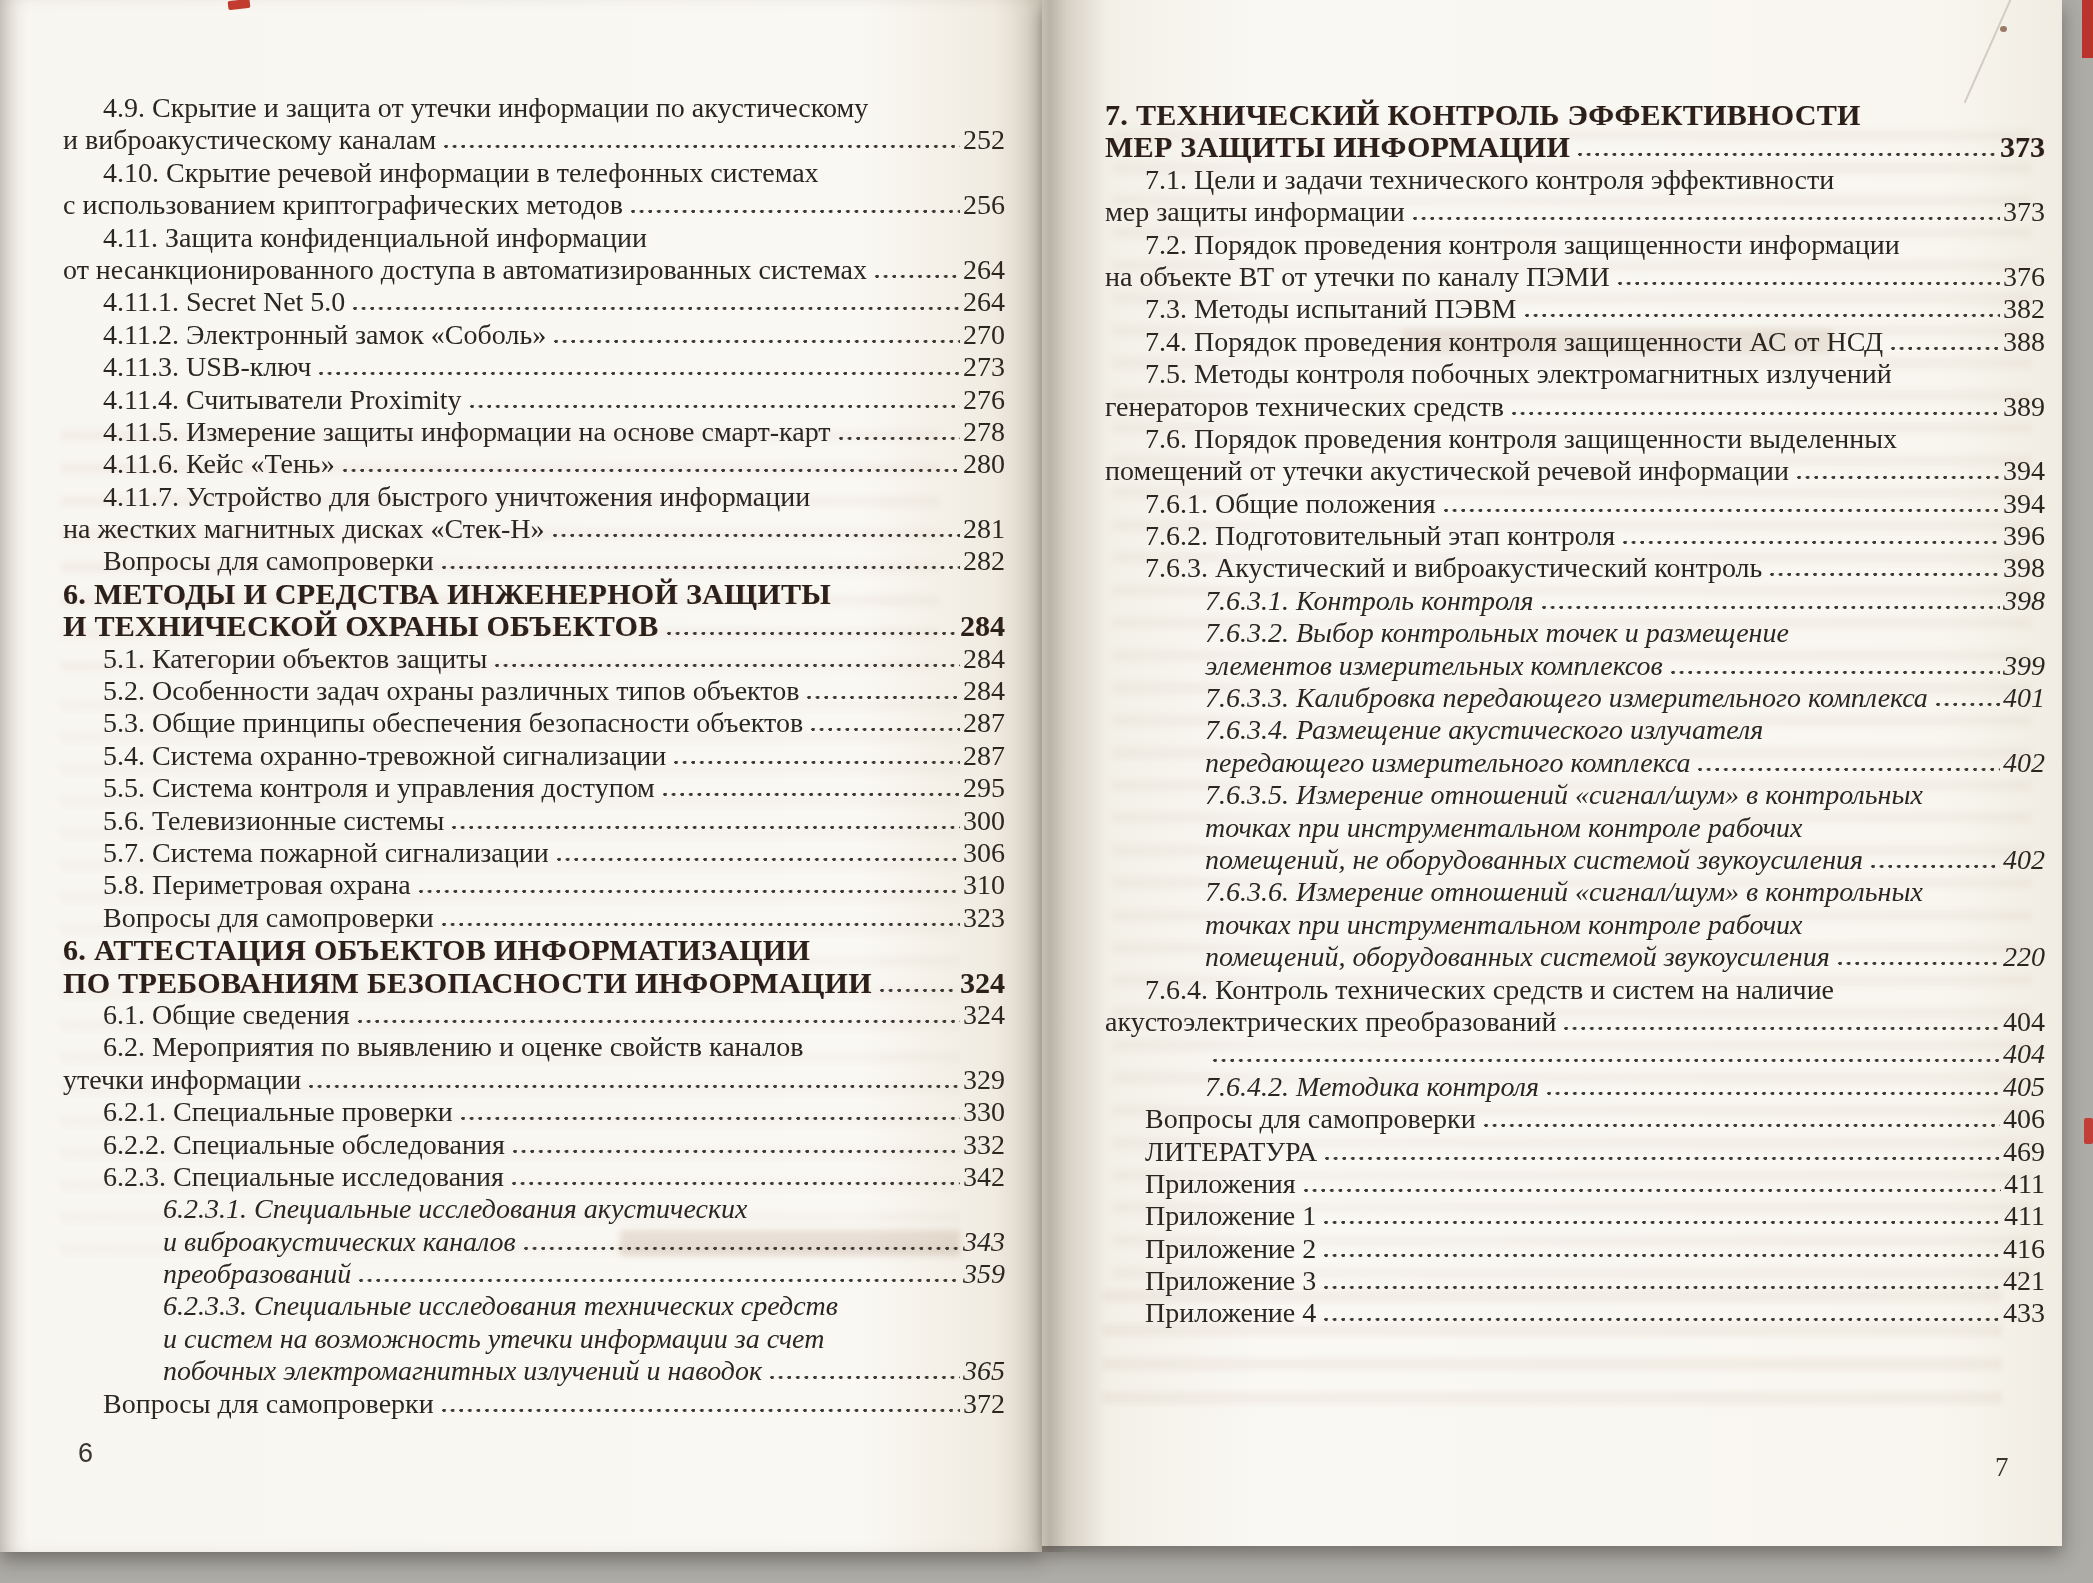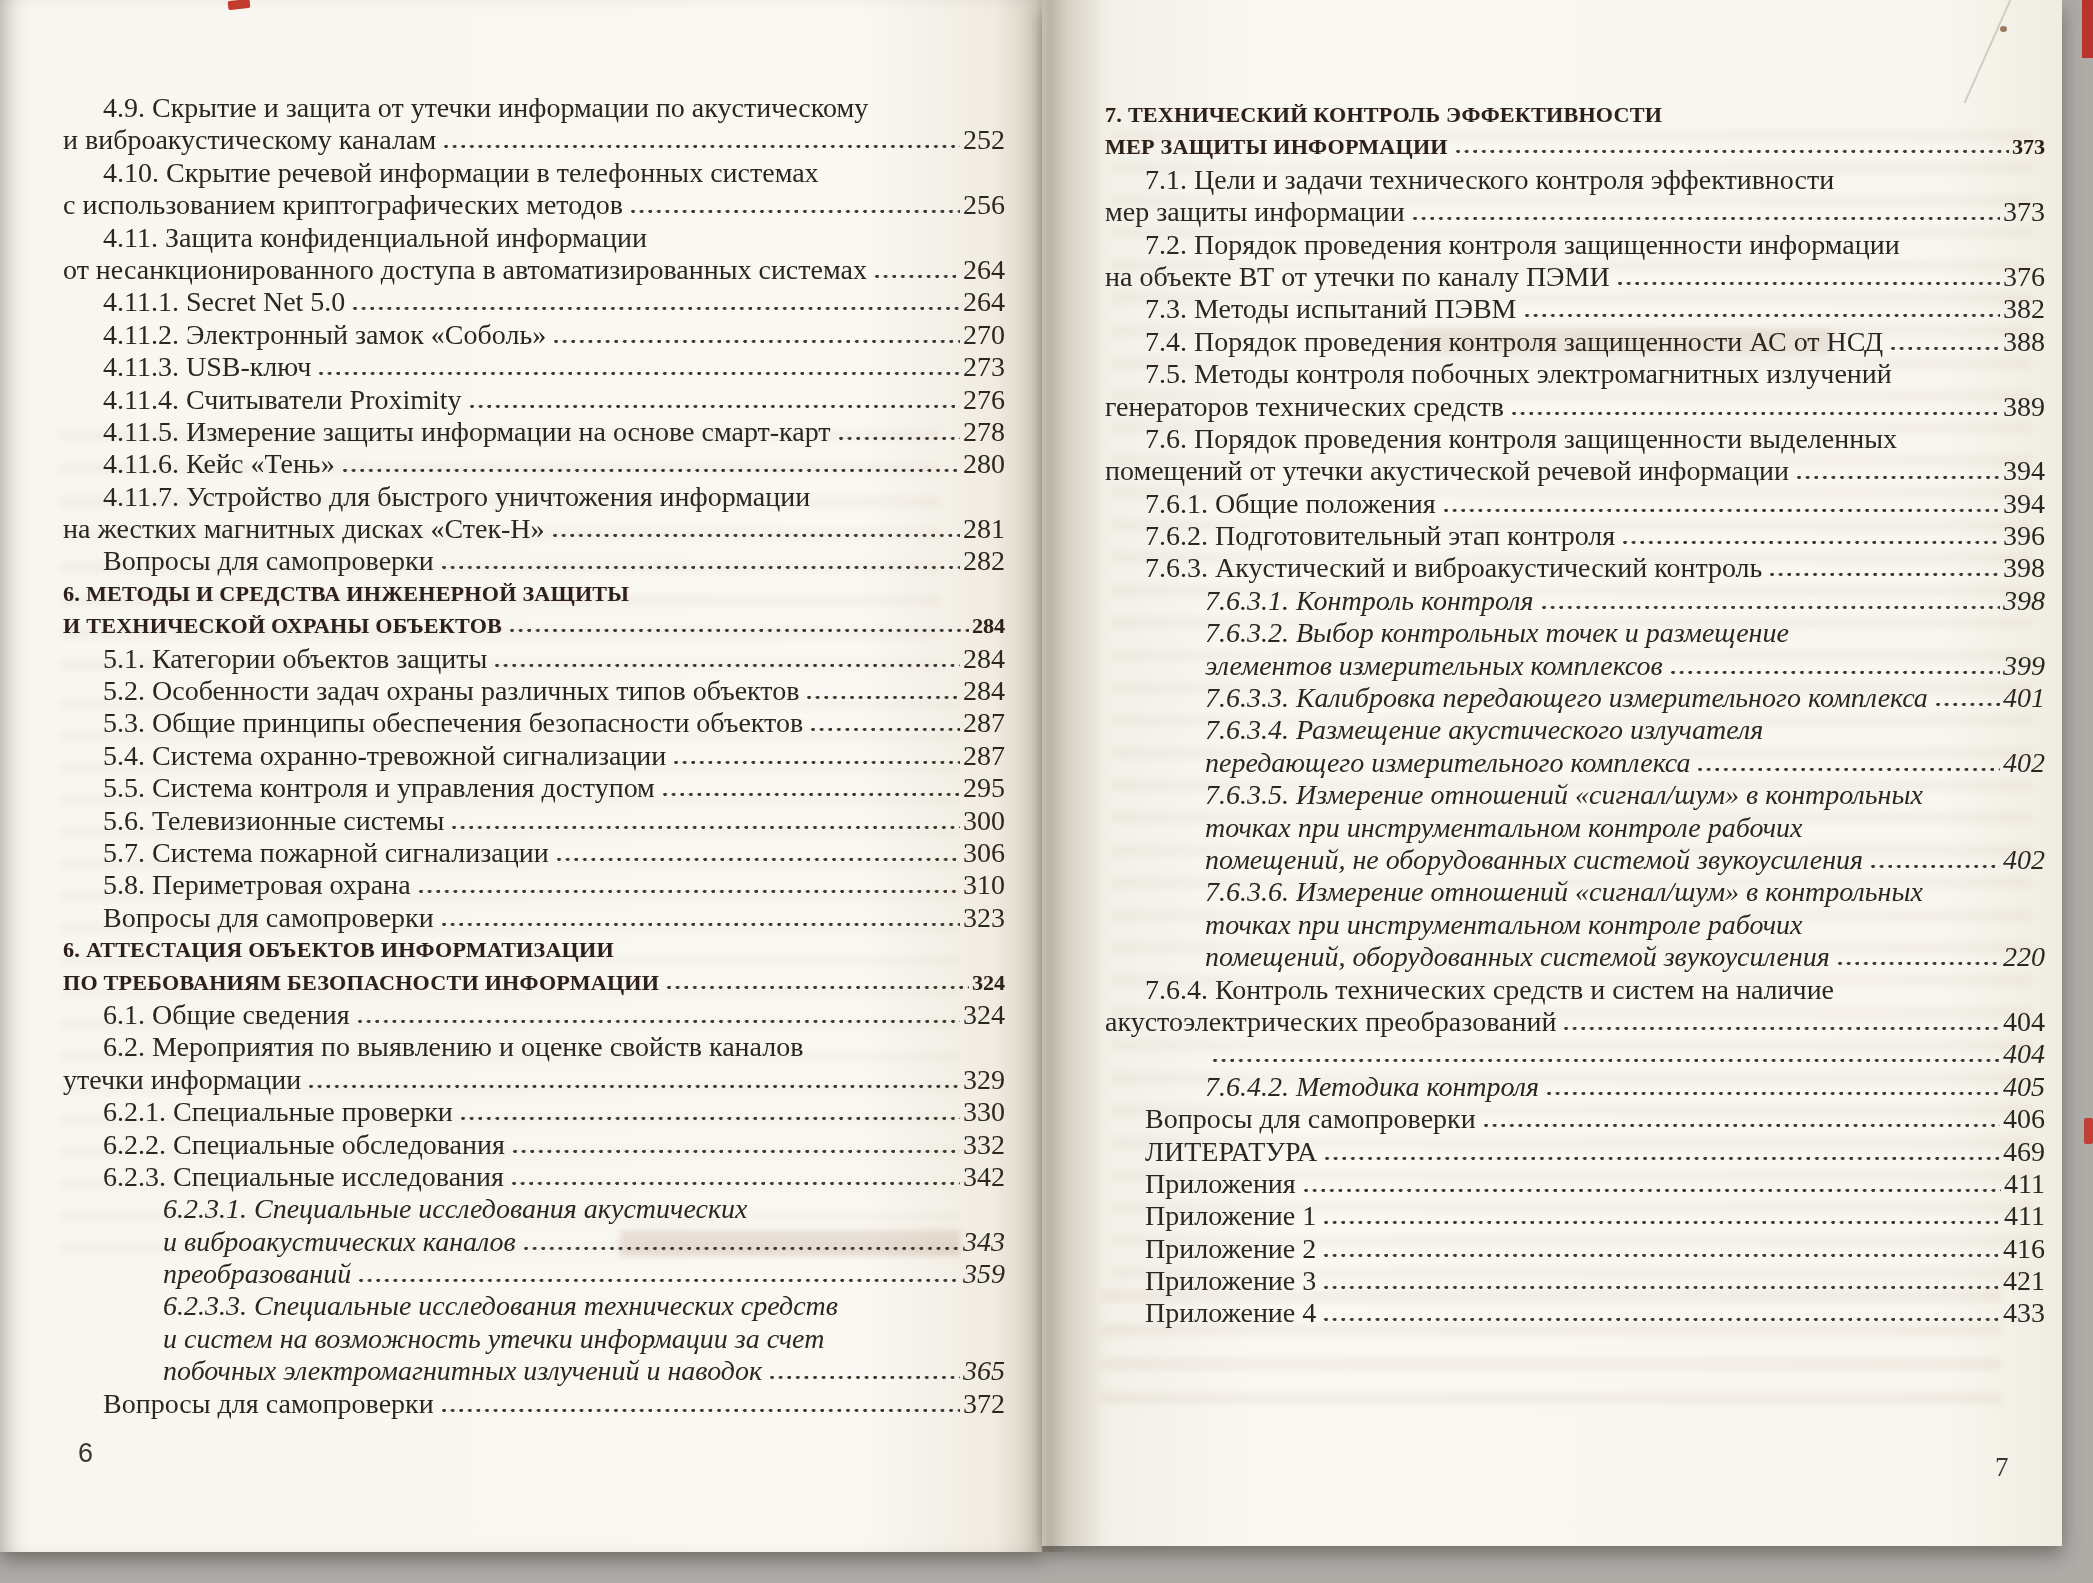--- a/index.html
+++ b/index.html
@@ -30,21 +30,21 @@
   .ind0{padding-left:0;}
   .ind1{padding-left:40px;}
   .ind2{padding-left:100px;}
   .txt{flex:0 1 auto;overflow:visible;}
   .dots{
     flex:1 1 auto;min-width:14px;height:5px;margin:0 3px 0 7px;align-self:baseline;
     background-image:radial-gradient(circle at 3px 2.4px,#3e3832 1.55px,rgba(0,0,0,0) 1.95px);
     background-size:8.6px 5px;background-repeat:repeat-x;background-position:left bottom;
   }
   .pg{flex:0 0 auto;}
-  .entry.bold{font-weight:bold;font-size:22px;color:#2c211a;text-shadow:.6px 0 0 rgba(150,45,35,.22);}
+  .entry.bold{font-weight:bold;font-size:30px;color:#2c211a;text-shadow:.6px 0 0 rgba(150,45,35,.22);}
   .entry.bold .txt{letter-spacing:.3px;}
   .entry.italic{font-style:italic;}
   .folio{position:absolute;font-size:27px;color:#3a362f;}
   .folio-left{left:78px;top:1438px;font-family:"Liberation Sans","DejaVu Sans",sans-serif;}
   .folio-right{left:1995px;top:1452px;}
   .ghost{position:absolute;pointer-events:none;filter:blur(3px);}
   .artifact{position:absolute;pointer-events:none;}
 </style>
 </head>
 <body>

